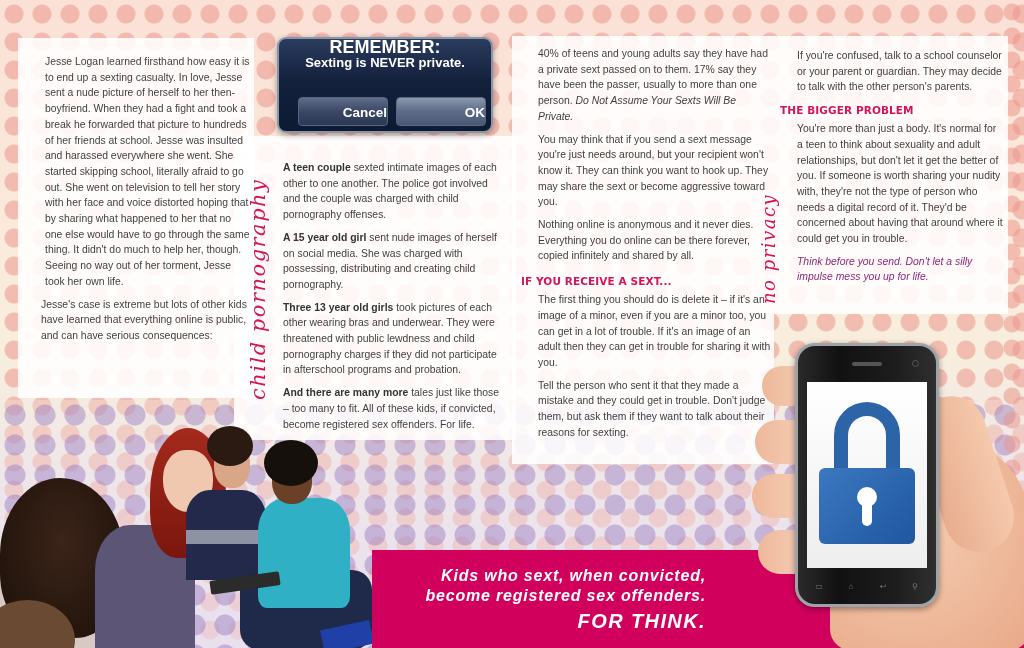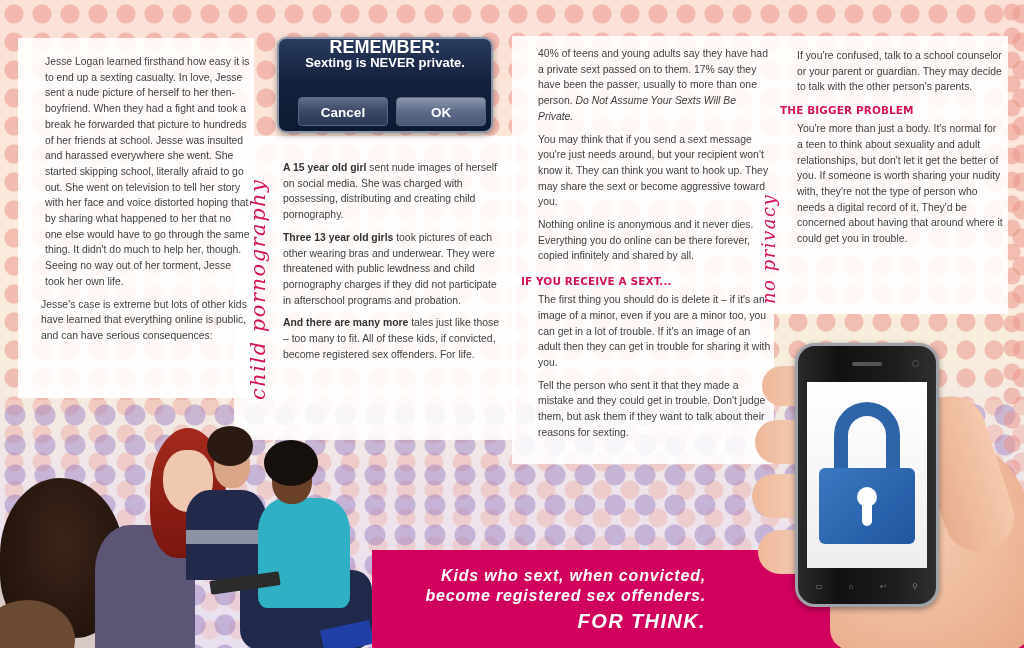--- a/index.html
+++ b/index.html
@@ -77,21 +77,21 @@
   .alert {
     position: absolute; left: 277px; top: 37px; width: 216px; height: 96px;
     background: linear-gradient(180deg, #2b3c5f 0%, #14213d 45%, #0d1a33 100%);
     border: 2px solid #8b95a8;
     border-radius: 9px;
     box-shadow: 0 2px 6px rgba(0,0,0,0.35);
     color: #fff; text-align: center;
   }
   .alert-title { font-weight: bold; font-size: 18px; line-height: 16px; }
   .alert-msg { font-weight: bold; font-size: 13px; line-height: 16px; }
-  .alert-btns { position: absolute; left: 19px; right: 5px; top: 58px; display: flex; gap: 8px; }
+  .alert-btns { position: absolute; left: 19px; right: 5px; top: 58px; display: flex; gap: 8px; text-align: right; }
   .alert-btn {
     flex: 1; height: 29px; line-height: 29px; font-weight: bold; font-size: 13.5px; color: #fff;
     border-radius: 4px; border: 1px solid #5a6680;
     background: linear-gradient(180deg, #5f6d89 0%, #3a4866 50%, #2a3755 100%);
     cursor: pointer;
   }
   .alert-btn.ok { background: linear-gradient(180deg, #8b97ad 0%, #5d6b88 50%, #4a5875 100%); }
 
   
   .photo {
@@ -193,20 +193,21 @@
   <div class="alert-btns">
     <div class="alert-btn">Cancel</div>
     <div class="alert-btn ok">OK</div>
   </div>
 </div>
 
 <div class="handwrite hw-child">child pornography</div>
 <div class="handwrite hw-privacy">no privacy</div>
 
 <div class="col col-mid body-text">
+  <p><b>A teen couple</b><span> sexted intimate images of each other to one another. The police got involved and the couple was charged with child pornography offenses.</span></p>
   <p><b>A 15 year old girl</b><span> sent nude images of herself on social media. She was charged with possessing, distributing and creating child pornography.</span></p>
   <p><b>Three 13 year old girls</b><span> took pictures of each other wearing bras and underwear. They were threatened with public lewdness and child pornography charges if they did not participate in afterschool programs and probation.</span></p>
   <p><b>And there are many more</b><span> tales just like those – too many to fit. All of these kids, if convicted, become registered sex offenders. For life.</span></p>
 </div>
 
 <div class="col col-right">
   <div class="body-text" style="margin-top:3px;">
     <p><span>40% of teens and young adults say they have had a private sext passed on to them. 17% say they have been the passer, usually to more than one person. </span><span class="it">Do Not Assume Your Sexts Will Be Private.</span></p>
     <p>You may think that if you send a sext message you're just needs around, but your recipient won't know it. They can think you want to hook up. They may share the sext or become aggressive toward you.</p>
     <p>Nothing online is anonymous and it never dies. Everything you do online can be there forever, copied infinitely and shared by all.</p>
@@ -218,20 +219,21 @@
   </div>
 </div>
 
 <div class="col col-far">
   <div class="body-text">
     <p>If you're confused, talk to a school counselor or your parent or guardian. They may decide to talk with the other person's parents.</p>
   </div>
   <div class="heading" style="margin-top:8px;">THE BIGGER PROBLEM</div>
   <div class="body-text" style="margin-top:3px;">
     <p>You're more than just a body. It's normal for a teen to think about sexuality and adult relationships, but don't let it get the better of you. If someone is worth sharing your nudity with, they're not the type of person who needs a digital record of it. They'd be concerned about having that around where it could get you in trouble.</p>
+    <p class="purple-it">Think before you send. Don't let a silly impulse mess you up for life.</p>
   </div>
 </div>
 
 <div class="photo">
   <div class="person p1-body"></div>
   <div class="person p1-hair"></div>
   <div class="head p0-head"></div>
   <div class="person p2-body"></div>
   <div class="person p2-hair"></div>
   <div class="head p2-face"></div>

